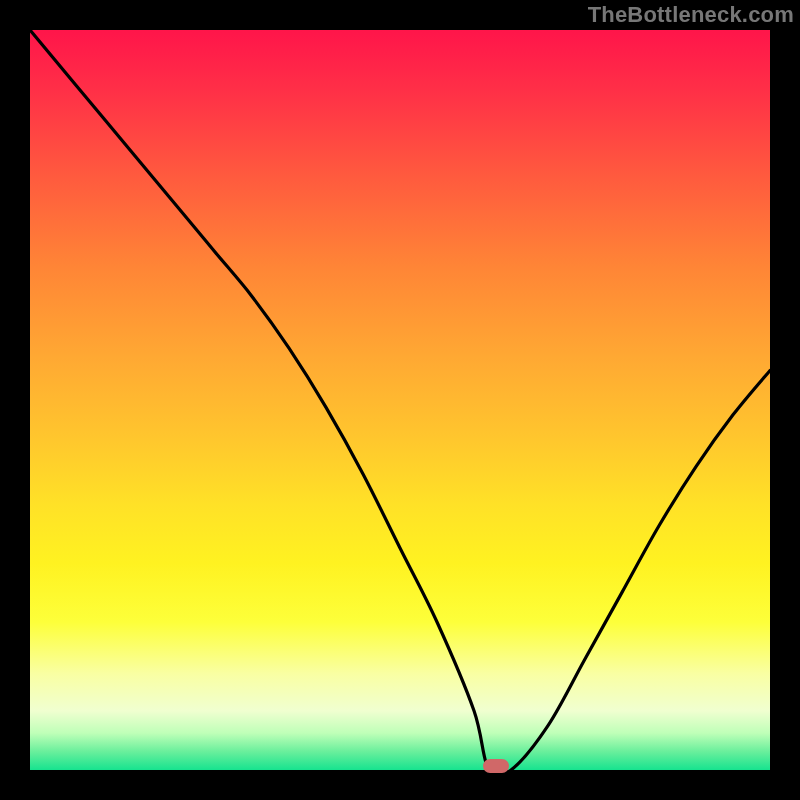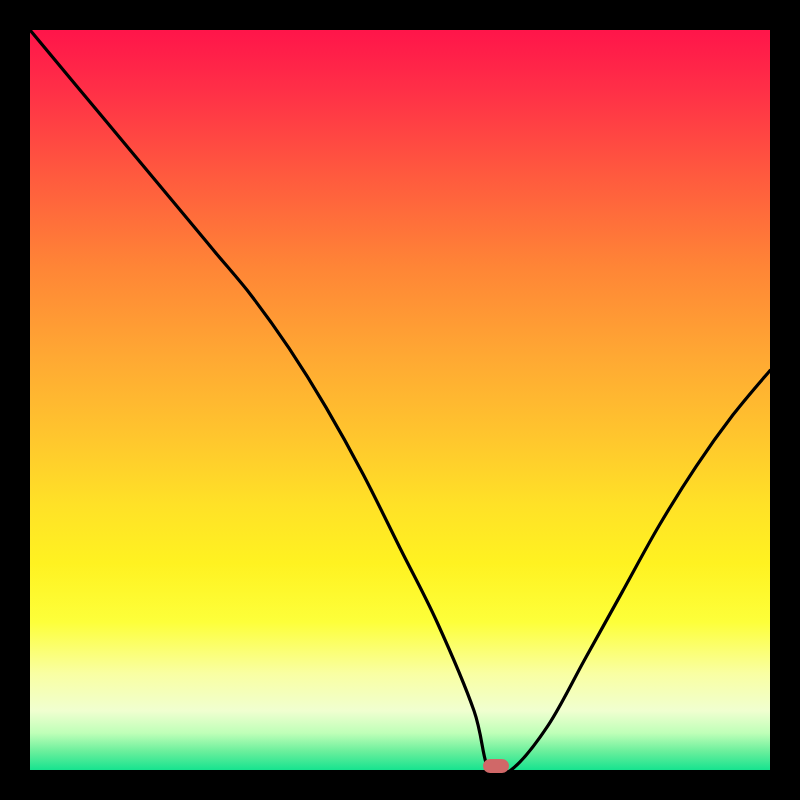--- a/index.html
+++ b/index.html
@@ -66,20 +66,21 @@
     border-radius: 7px;
     background: #d06868;
     z-index: 12;
     transform: translate(-50%, -50%);
   }
 </style>
 </head>
 <body>
 
 <div class="outer">
+  <div class="watermark">TheBottleneck.com</div>
 
   <div class="plot"></div>
 
   <svg class="curve" viewBox="0 0 740 740" preserveAspectRatio="none">
     <path id="series-path" fill="none" stroke="#000000" stroke-width="3.2" stroke-linecap="round" stroke-linejoin="round" d="M 0.00 0.00 C 12.33 14.80, 49.33 59.20, 74.00 88.80 C 98.67 118.40, 129.50 155.40, 148.00 177.60 C 166.50 199.80, 172.67 207.20, 185.00 222.00 C 197.33 236.80, 209.67 250.37, 222.00 266.40 C 234.33 282.43, 246.67 299.70, 259.00 318.20 C 271.33 336.70, 283.67 356.43, 296.00 377.40 C 308.33 398.37, 320.67 420.57, 333.00 444.00 C 345.33 467.43, 357.67 493.33, 370.00 518.00 C 382.33 542.67, 394.67 564.87, 407.00 592.00 C 419.33 619.13, 435.37 656.13, 444.00 680.80 C 452.63 705.47, 452.63 730.13, 458.80 740.00 C 464.97 749.87, 471.13 747.40, 481.00 740.00 C 490.87 732.60, 505.67 714.10, 518.00 695.60 C 530.33 677.10, 542.67 651.20, 555.00 629.00 C 567.33 606.80, 579.67 584.60, 592.00 562.40 C 604.33 540.20, 616.67 516.77, 629.00 495.80 C 641.33 474.83, 653.67 455.10, 666.00 436.60 C 678.33 418.10, 690.67 400.83, 703.00 384.80 C 715.33 368.77, 733.83 347.80, 740.00 340.40"></path>
   </svg>
 
   <div class="marker" id="marker" style="left: 496.2px; top: 766px; background: rgb(208, 104, 104);"></div>
 </div>
 

